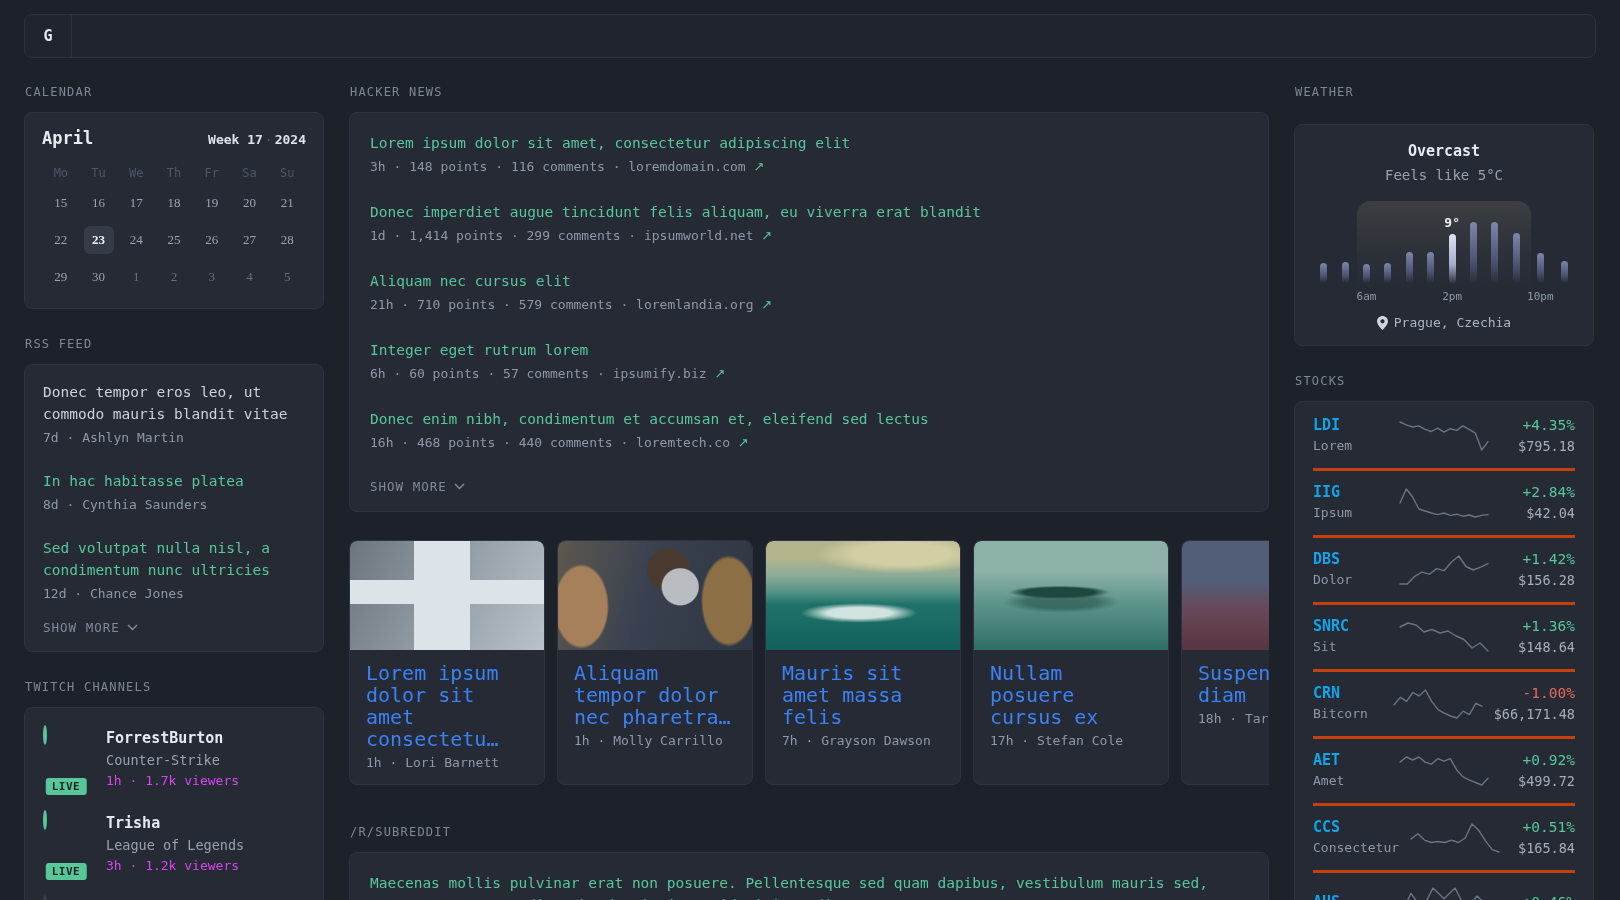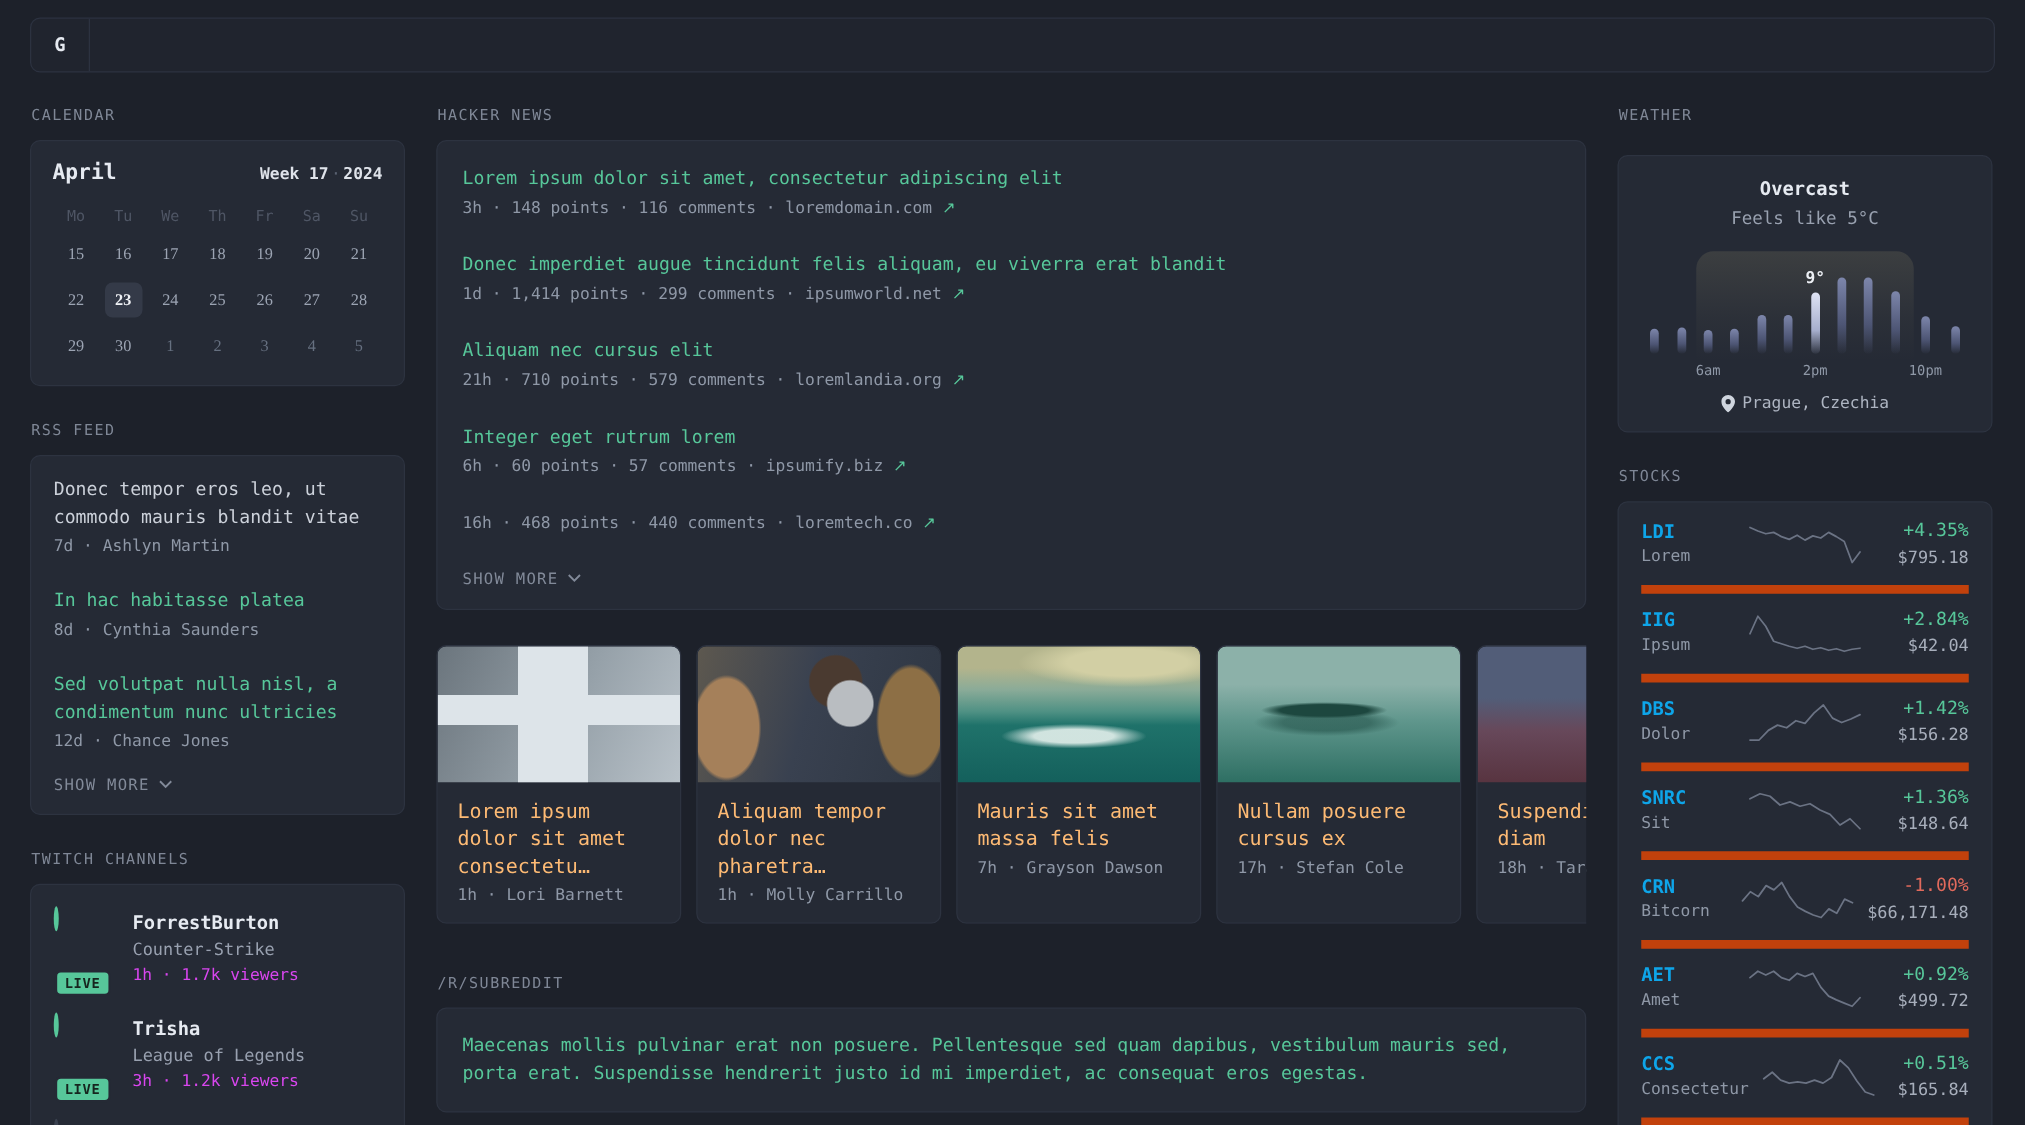--- a/index.html
+++ b/index.html
@@ -103,21 +103,21 @@
   .hn-card { padding: 19px 20px 15px; }
   .hn-item { display: block; margin-bottom: 24px; }
   .sub-card { padding: 19px 20px; }
   .sub-item { display: block; }
 
   
   .videos-row { display: flex; gap: 12px; overflow: hidden; width: 920px; }
   .video-card { flex: 0 0 196px; overflow: hidden; display: block; }
   .vthumb { height: 109px; border-radius: 7px 7px 0 0; position: relative; overflow: hidden; }
   .vbody { padding: 12px 16px 14px; }
-  .vtitle { color: #fdba74; font-size: 16px; line-height: 22px; }
+  .vtitle { color: #3b82f6; font-size: 20px; line-height: 22px; }
   .vmeta { color: #8f98a7; font-size: 13px; margin-top: 5px; }
   .video-card:nth-child(5) .vtitle { max-width: 110px; }
 
   .thumb-1 { background:
     linear-gradient(90deg, rgba(0,0,0,0) 0 33%, #dde4e9 33% 62%, rgba(0,0,0,0) 62%),
     linear-gradient(180deg, rgba(0,0,0,0) 0 36%, #dde4e9 36% 58%, rgba(0,0,0,0) 58%),
     linear-gradient(115deg, #6b757d, #96a1a9 55%, #b9c2c9); }
   .thumb-2 { background:
     radial-gradient(circle at 63% 42%, #b9bdc1 0 13%, rgba(0,0,0,0) 14%),
     radial-gradient(circle at 57% 26%, #4a3a30 0 15%, rgba(0,0,0,0) 16%),
@@ -196,21 +196,21 @@
   }
   .pin-icon { fill: #cfd5de; }
 
   
   .stocks-card { padding: 2px 18px; }
   .stock-row {
     display: grid; grid-template-columns: 1fr 92px 1fr;
     align-items: center; gap: 10px;
     padding: 11px 0 12px;
   }
-  .stock-row + .stock-row { border-top: 7px solid #c2410c; }
+  .stock-row + .stock-row { border-top: 3px solid #c2410c; }
   .s-sym { color: #0ea5e9; font-weight: bold; font-size: 15px; line-height: 21px; }
   .s-name { color: #8f98a7; font-size: 13px; line-height: 20px; }
   .s-name:empty { display: none; }
   .s-right { text-align: right; }
   .s-change { font-size: 14.5px; line-height: 21px; color: #57c79a; }
   .s-change.down { color: #e16a5c; }
   .s-price { font-size: 13.5px; line-height: 20px; color: #a7aebb; }
   .s-price:empty { display: none; }
   .s-spark svg { display: block; width: 92px; height: 36px; }
 </style>
@@ -349,20 +349,21 @@
           </a>
           <a class="hn-item">
             <div class="item-title">Aliquam nec cursus elit</div>
             <div class="item-meta"><span>21h · 710 points · 579 comments · loremlandia.org</span> <span class="ext-arrow">↗</span></div>
           </a>
           <a class="hn-item">
             <div class="item-title">Integer eget rutrum lorem</div>
             <div class="item-meta"><span>6h · 60 points · 57 comments · ipsumify.biz</span> <span class="ext-arrow">↗</span></div>
           </a>
           <a class="hn-item">
+            <div class="item-title">Donec enim nibh, condimentum et accumsan et, eleifend sed lectus</div>
             <div class="item-meta"><span>16h · 468 points · 440 comments · loremtech.co</span> <span class="ext-arrow">↗</span></div>
           </a>
           <button class="show-more">
             <span>SHOW MORE</span>
             <svg class="chev" width="11" height="7" viewBox="0 0 11 7">
                 <polyline points="1,1 5.5,5.5 10,1"></polyline>
               </svg>
           </button>
         </div>
       </div>

